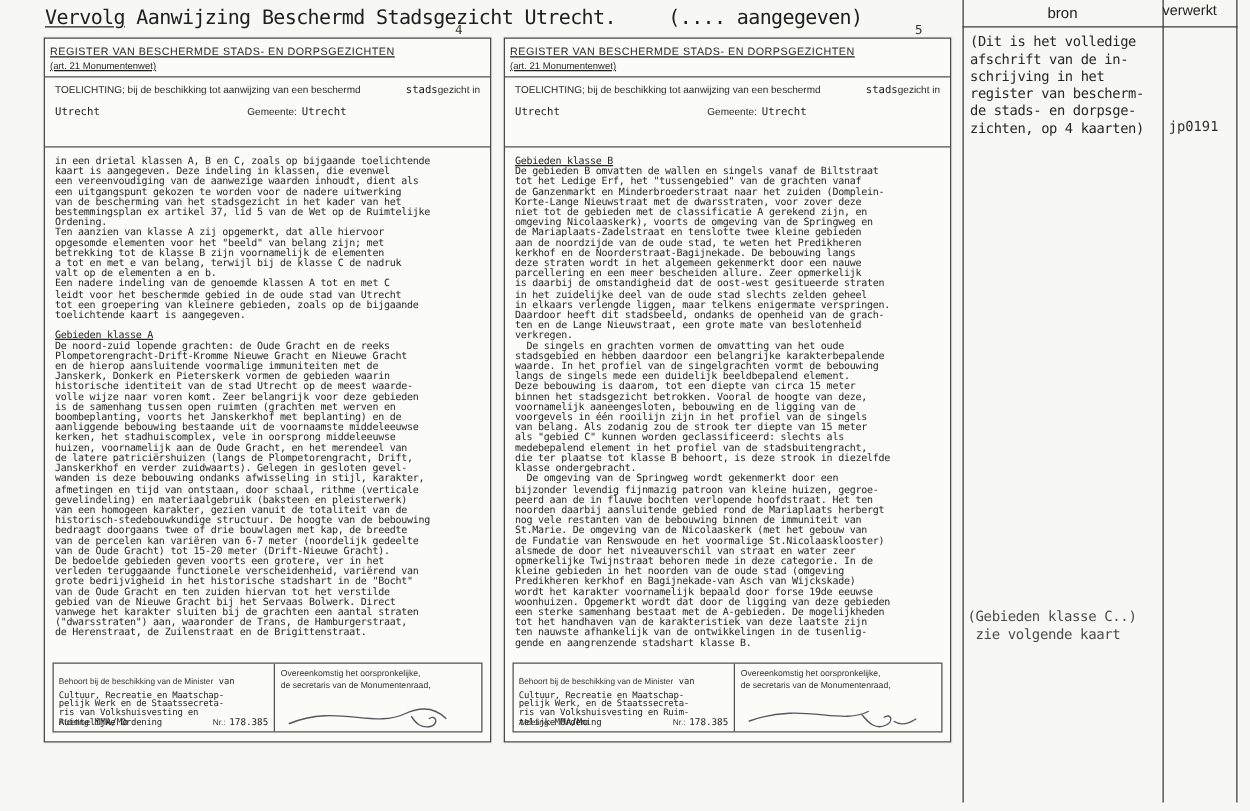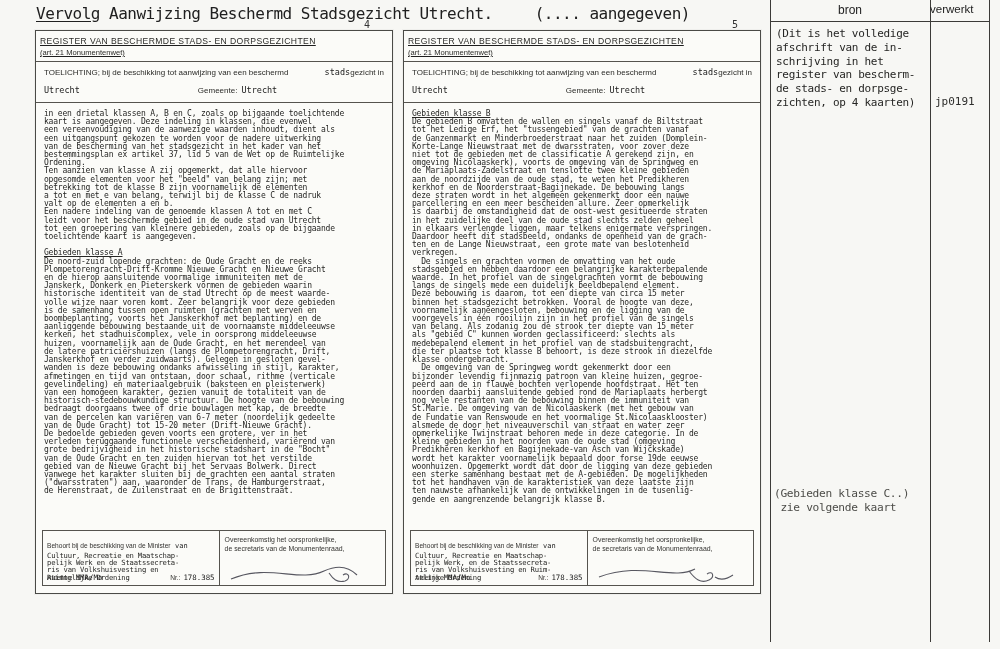--- a/index.html
+++ b/index.html
@@ -26,21 +26,21 @@
   }
   .page.p4{left:35px;}
   .page.p5{left:403px;}
   .page-number{
     position:absolute;top:-12px;right:22px;font-size:10px;color:#333;
     font-family:"DejaVu Sans Mono",monospace;
   }
   .page-head{border-bottom:1px solid #55534e;text-align:left;padding:5px 4px 4px;text-decoration:underline;}
   .reg-title{font-size:8.6px;letter-spacing:0.4px;color:#2b2b28;}
   .reg-sub{font-size:7.6px;margin-top:2px;color:#2b2b28;}
-  .toel-row{border-bottom:1px solid #55534e;padding:5px 8px 7px;font-size:8px;color:#2b2b28;}
+  .toel-row{border-bottom:1px solid #55534e;padding:5px 8px 22px;font-size:8px;color:#2b2b28;}
   .toel-line1{display:flex;justify-content:space-between;align-items:baseline;}
   .toel-typed{font-family:"DejaVu Sans Mono",monospace;font-size:8.5px;color:#1a1a1a;}
   .toel-line2{display:flex;margin-top:8px;align-items:baseline;}
   .toel-place{font-family:"DejaVu Sans Mono",monospace;font-size:8.5px;color:#1a1a1a;}
   .toel-gemeente{margin-left:118px;}
   .toel-gemeente .val{font-family:"DejaVu Sans Mono",monospace;font-size:8.5px;margin-left:4px;color:#1a1a1a;}
 
   .page-body{padding:7px 5px 0 8px;}
   .tline{
     font-family:"DejaVu Sans Mono","Liberation Mono",monospace;
@@ -245,21 +245,21 @@
       <div class="tline">de Fundatie van Renswoude en het voormalige St.Nicolaasklooster)</div>
       <div class="tline">alsmede de door het niveauverschil van straat en water zeer</div>
       <div class="tline">opmerkelijke Twijnstraat behoren mede in deze categorie. In de</div>
       <div class="tline">kleine gebieden in het noorden van de oude stad (omgeving</div>
       <div class="tline">Predikheren kerkhof en Bagijnekade-van Asch van Wijckskade)</div>
       <div class="tline">wordt het karakter voornamelijk bepaald door forse 19de eeuwse</div>
       <div class="tline">woonhuizen. Opgemerkt wordt dat door de ligging van deze gebieden</div>
       <div class="tline">een sterke samenhang bestaat met de A-gebieden. De mogelijkheden</div>
       <div class="tline">tot het handhaven van de karakteristiek van deze laatste zijn</div>
       <div class="tline">ten nauwste afhankelijk van de ontwikkelingen in de tusenlig-</div>
-      <div class="tline">gende en aangrenzende belangrijk klasse B.</div>
+      <div class="tline">gende en aangrenzende stadshart klasse B.</div>
     </div>
   <div class="page-foot">
     <div class="foot-left">
       <span class="foot-printed">Behoort bij de beschikking van de Minister</span>
       <span class="foot-typed-inline">van</span>
       <div class="foot-typed">
           <div class="tline">Cultuur, Recreatie en Maatschap-</div>
           <div class="tline">pelijk Werk, en de Staatssecreta-</div>
           <div class="tline">ris van Volkshuisvesting en Ruim-</div>
           <div class="tline">telijke Ordening</div>

